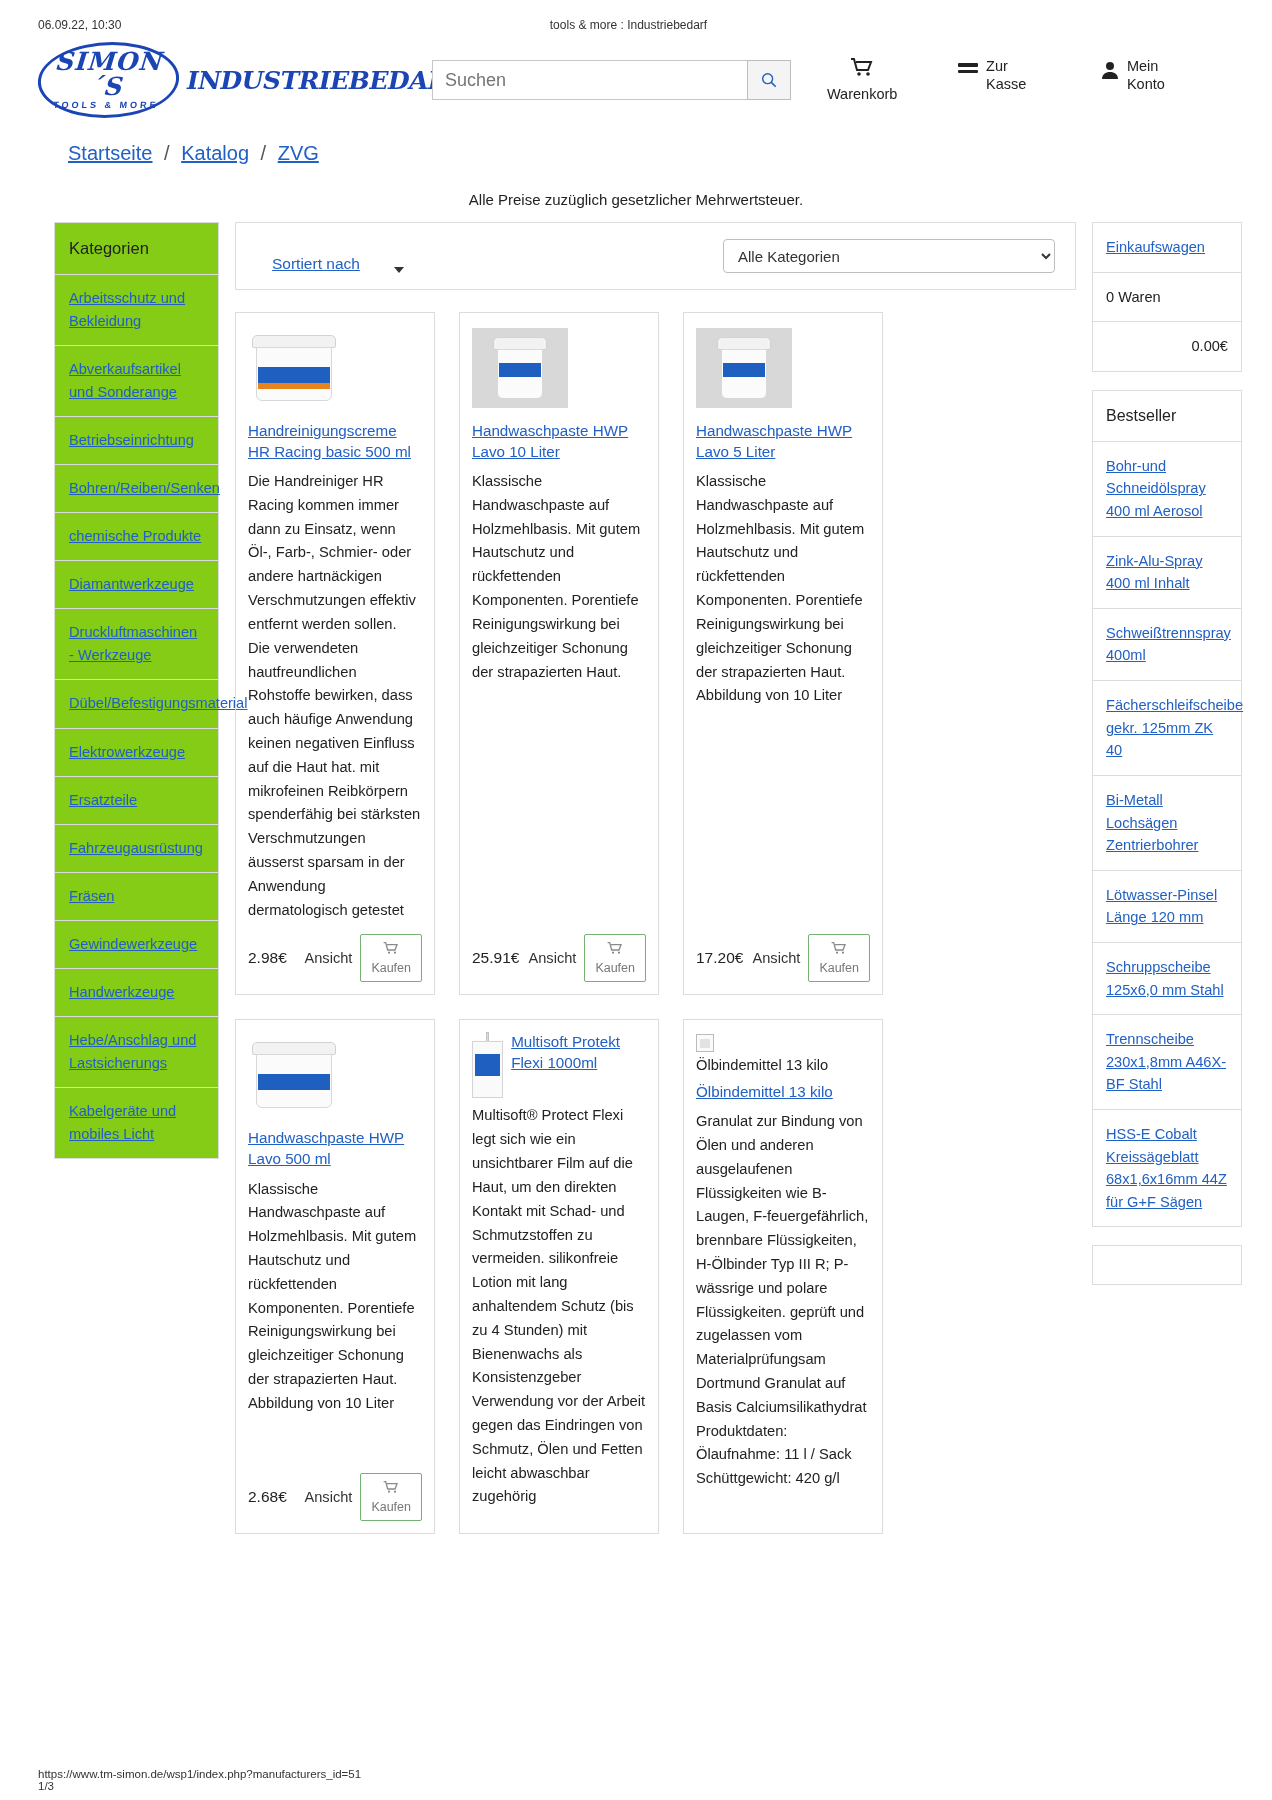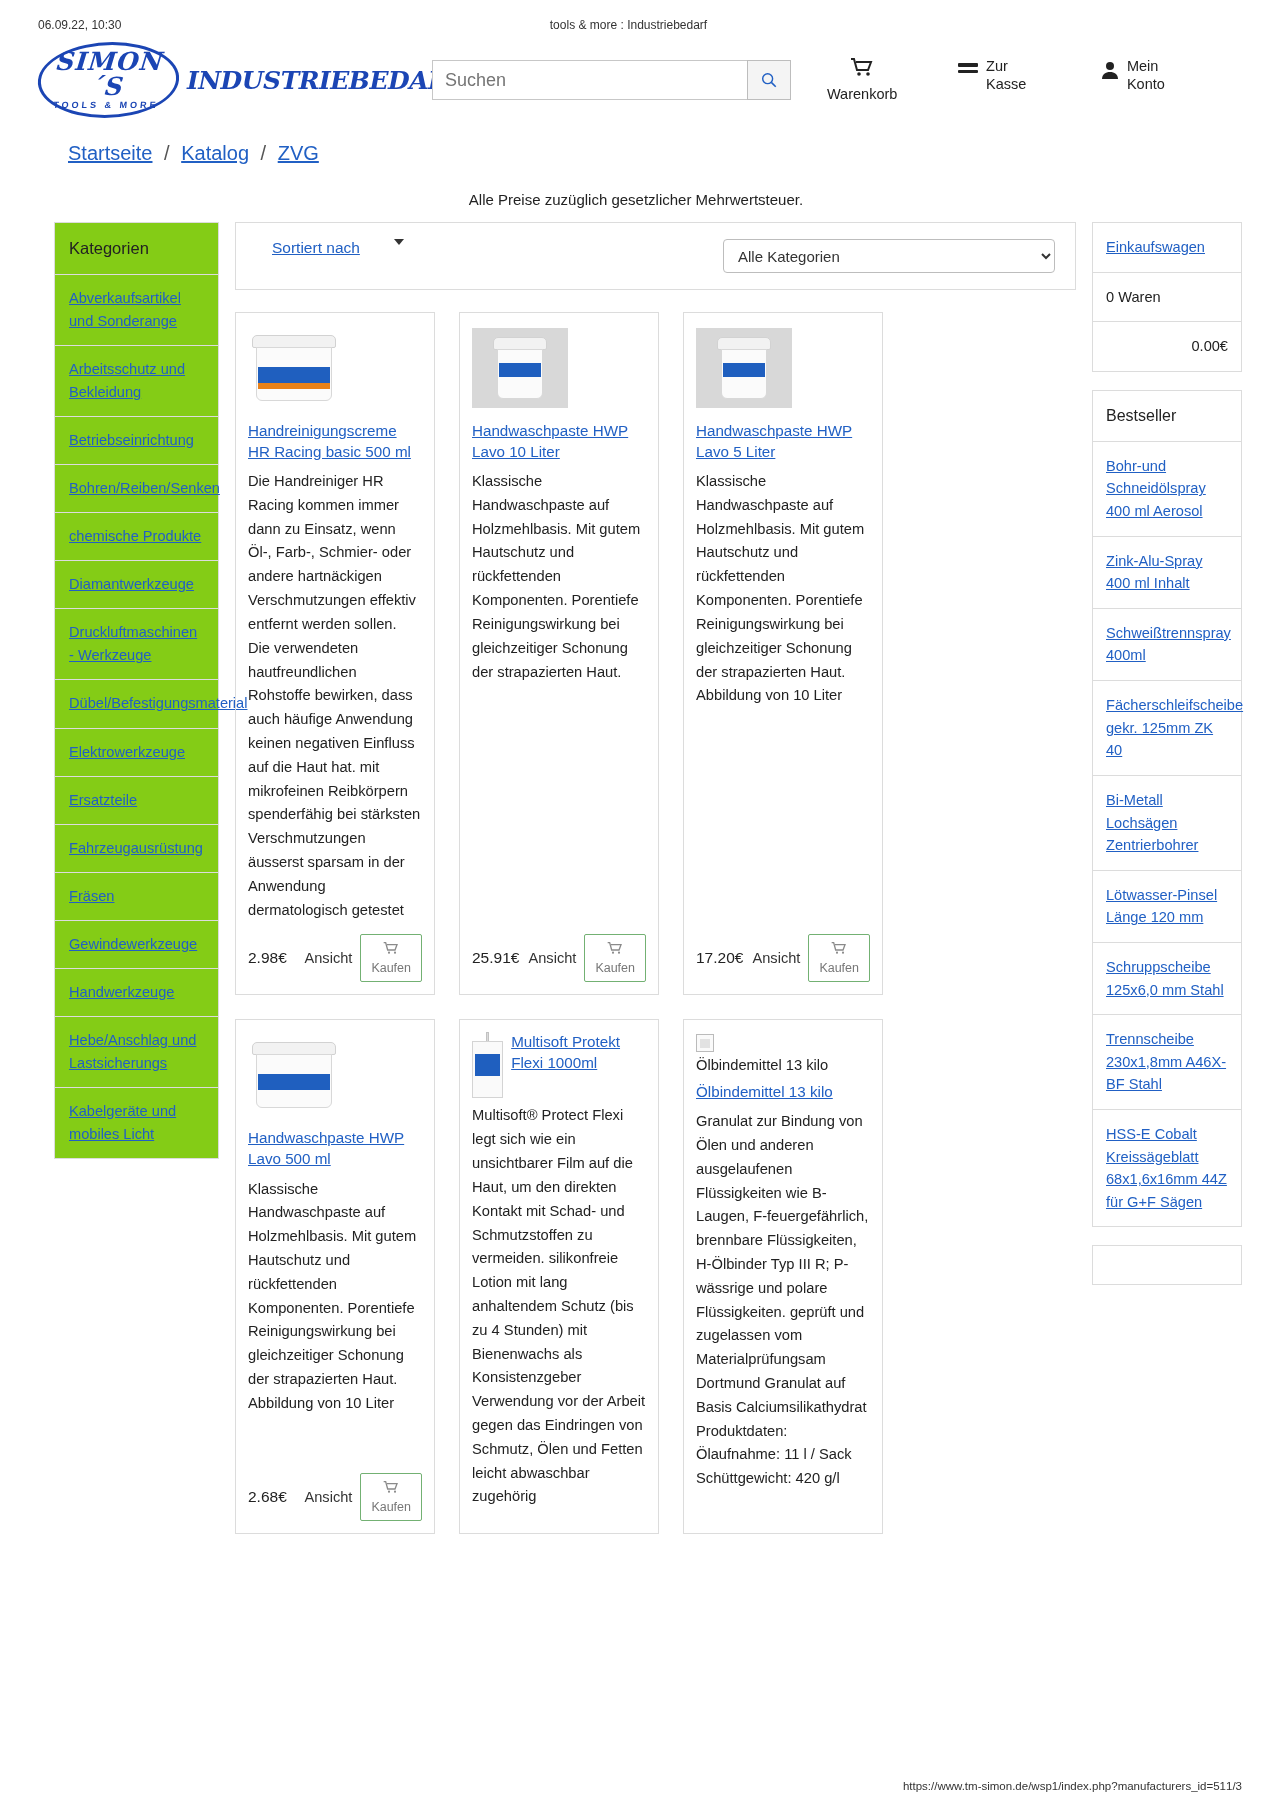--- a/index.html
+++ b/index.html
@@ -149,21 +149,21 @@
     line-height: 1.58;
   }
   .cat-item:last-child { border-bottom: none; }
   .cat-item a { color: #2160c4; text-decoration: underline; }
 
   .content { flex: 1; min-width: 0; }
   .sortbar {
     border: 1px solid #dcdcdc;
     padding: 16px 20px;
     display: flex;
-    align-items: flex-start;
+    align-items: flex-end;
     gap: 28px;
     margin-bottom: 22px;
   }
   .sort-link {
     color: #2160c4;
     text-decoration: underline;
     font-size: 15.5px;
     cursor: pointer;
     margin-left: 16px;
   }
@@ -299,25 +299,26 @@
   .rb-row { padding: 13px 13px; border-bottom: 1px solid #dcdcdc; font-size: 14.6px; line-height: 1.55; }
   .rb-row:last-child { border-bottom: none; }
   .rb-row a { color: #2160c4; text-decoration: underline; }
   .rb-right { text-align: right; }
   .rb-title { padding: 16px 13px; font-size: 16px; border-bottom: 1px solid #dcdcdc; }
 
   .statusbar {
     position: absolute;
     left: 0; right: 0; bottom: 0;
     display: flex;
-    justify-content: flex-end;
+    justify-content: center;
     padding: 6px 30px 8px 38px;
     font-size: 11.5px;
     color: #333;
     background: #fff;
+    flex-direction: column;
   }
   a { cursor: pointer; }
 </style>
 </head>
 <body>
 
 <div class="head-wrap">
   <div class="page-head">
     <div>06.09.22, 10:30</div>
     <div class="center">tools &amp; more : Industriebedarf</div>
@@ -384,22 +385,22 @@
   <a>ZVG</a>
 </div>
 
 <div class="vatline">Alle Preise zuzüglich gesetzlicher Mehrwertsteuer.</div>
 
 <div class="layout">
 
   <div class="sidebar">
     <div class="panel">
       <div class="panel-title">Kategorien</div>
+      <div class="cat-item"><a>Arbeitsschutz und Bekleidung</a></div>
       <div class="cat-item"><a>Abverkaufsartikel und Sonderange</a></div>
-      <div class="cat-item"><a>Arbeitsschutz und Bekleidung</a></div>
       <div class="cat-item"><a>Betriebseinrichtung</a></div>
       <div class="cat-item"><a>Bohren/Reiben/Senken</a></div>
       <div class="cat-item"><a>chemische Produkte</a></div>
       <div class="cat-item"><a>Diamantwerkzeuge</a></div>
       <div class="cat-item"><a>Druckluftmaschinen - Werkzeuge</a></div>
       <div class="cat-item"><a>Dübel/Befestigungsmaterial</a></div>
       <div class="cat-item"><a>Elektrowerkzeuge</a></div>
       <div class="cat-item"><a>Ersatzteile</a></div>
       <div class="cat-item"><a>Fahrzeugausrüstung</a></div>
       <div class="cat-item"><a>Fräsen</a></div>

